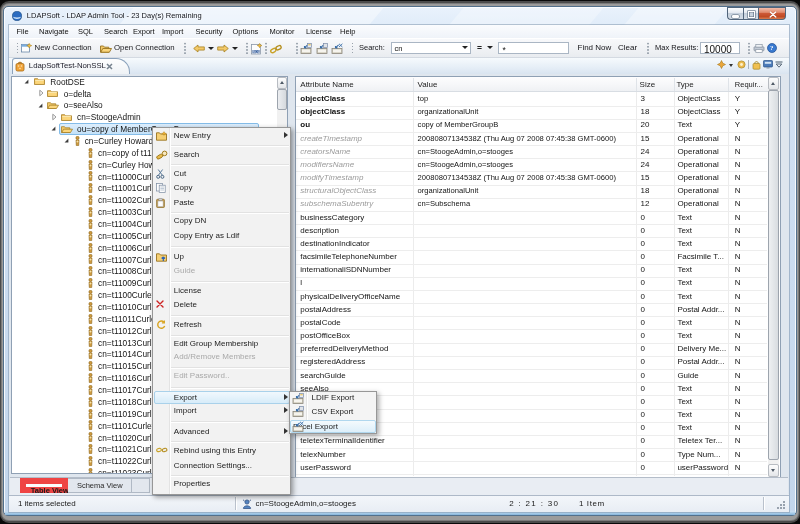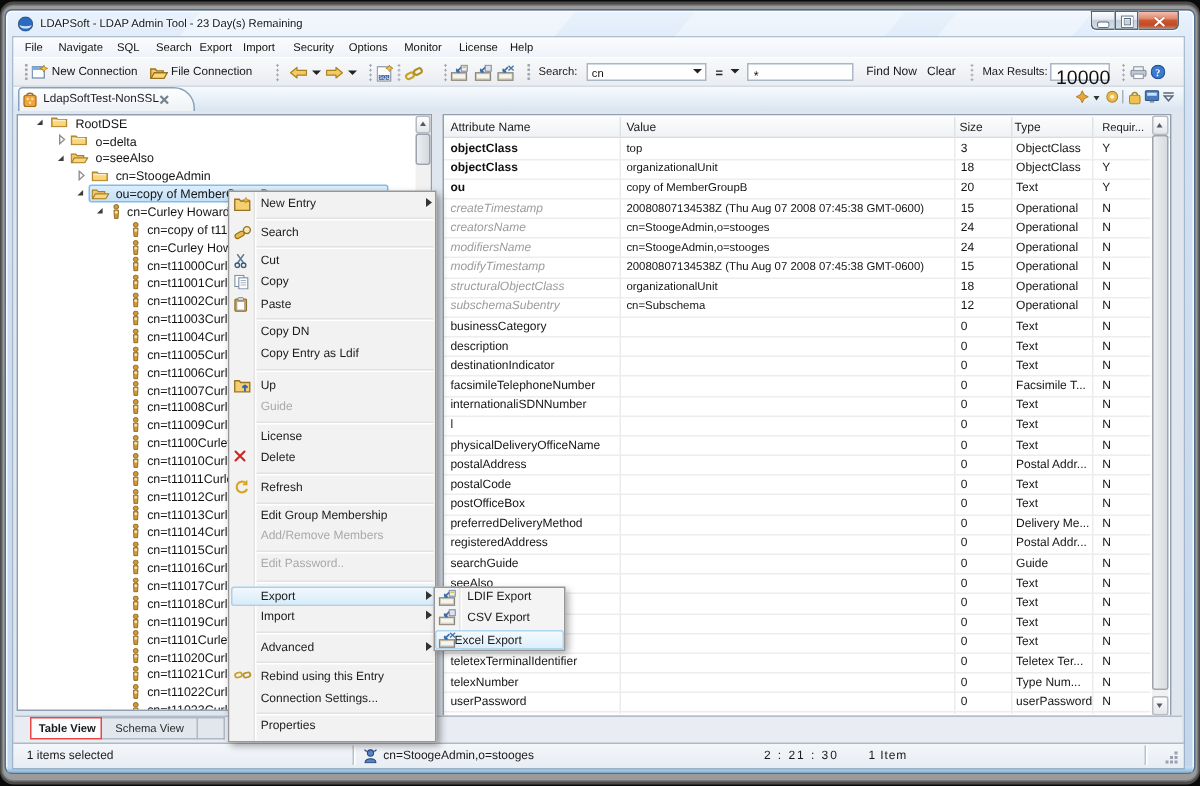--- a/index.html
+++ b/index.html
@@ -59,21 +59,21 @@
 <div class="abs" style="left:20.5px;top:43px;z-index:5;line-height:0"><svg width="11" height="10" viewBox="0 0 11 10">
         <rect x="0.5" y="1.5" width="8" height="7.5" fill="#fdfdfd" stroke="#6a87a8" stroke-width="0.8"></rect>
         <rect x="0.5" y="1.5" width="8" height="2.2" fill="#7aadde"></rect>
         <path d="M8.2 0.4 L9.1 2 L10.8 2.6 L9.1 3.3 L8.2 5 L7.4 3.3 L5.7 2.6 L7.4 2 Z" fill="#f5c044" stroke="#a87e18" stroke-width="0.5"></path>
       </svg></div>
 <div class="txt" style="left:34.5px;top:44px;font-size:7.8px;color:#16161a">New Connection</div>
 <div class="abs" style="left:100px;top:44px;z-index:5;line-height:0"><svg width="12" height="9" viewBox="0 0 12 9">
         <path d="M0.5 2 L3.5 2 L4.5 3.2 L8.8 3.2 L8.8 8.2 L0.5 8.2 Z" fill="#f2c96a" stroke="#99731f" stroke-width="0.9"></path>
         <path d="M2.8 4.5 L11.5 4.5 L9.4 8.2 L0.8 8.2 Z" fill="#fbd67c" stroke="#99731f" stroke-width="0.9"></path>
       </svg></div>
-<div class="txt" style="left:114px;top:44px;font-size:7.8px;color:#16161a">File Connection</div>
+<div class="txt" style="left:114px;top:44px;font-size:7.8px;color:#16161a">Open Connection</div>
 <div class="abs" style="left:184px;top:42px;width:2px;height:13px;background-image:radial-gradient(circle,#9fa8b2 0.7px,transparent 0.9px);background-size:2px 3.2px;background-position:0 0"></div>
 <div class="abs" style="left:192.5px;top:44px;z-index:5;line-height:0"><svg width="12" height="9" viewBox="0 0 12 9">
         <path d="M0.7 4.5 L5 1 L5 2.9 L11.3 2.9 L11.3 6.1 L5 6.1 L5 8 Z" fill="#f3c969" stroke="#a8821e" stroke-width="0.8" stroke-linejoin="round"></path>
       </svg></div>
 <div class="abs" style="left:207.5px;top:46.5px;width:0;height:0;border-left:3px solid transparent;border-right:3px solid transparent;border-top:3.5px solid #222"></div>
 <div class="abs" style="left:216.5px;top:44px;z-index:5;line-height:0"><svg width="12" height="9" viewBox="0 0 12 9">
         <path d="M11.3 4.5 L7 1 L7 2.9 L0.7 2.9 L0.7 6.1 L7 6.1 L7 8 Z" fill="#f3c969" stroke="#a8821e" stroke-width="0.8" stroke-linejoin="round"></path>
       </svg></div>
 <div class="abs" style="left:231.5px;top:46.5px;width:0;height:0;border-left:3px solid transparent;border-right:3px solid transparent;border-top:3.5px solid #222"></div>
 <div class="abs" style="left:246px;top:42px;width:2px;height:13px;background-image:radial-gradient(circle,#9fa8b2 0.7px,transparent 0.9px);background-size:2px 3.2px;background-position:0 0"></div>
@@ -117,21 +117,21 @@
 <div class="abs" style="left:462px;top:46px;width:0;height:0;border-left:3px solid transparent;border-right:3px solid transparent;border-top:3.5px solid #222"></div>
 <div class="txt" style="left:477px;top:43.5px;font-size:8.5px;font-weight:bold;color:#222">=</div>
 <div class="abs" style="left:486.5px;top:46px;width:0;height:0;border-left:3px solid transparent;border-right:3px solid transparent;border-top:3.5px solid #222"></div>
 <div class="abs" style="left:498px;top:42px;width:71px;height:11.5px;background:#fff;border:1px solid #aab6c4"></div>
 <div class="txt" style="left:502.5px;top:45.5px;font-size:8.5px;color:#111">*</div>
 <div class="txt" style="left:577.5px;top:44px;font-size:8px;color:#16161a">Find Now</div>
 <div class="txt" style="left:618px;top:44px;font-size:8px;color:#16161a">Clear</div>
 <div class="abs" style="left:647px;top:42px;width:2px;height:13px;background-image:radial-gradient(circle,#9fa8b2 0.7px,transparent 0.9px);background-size:2px 3.2px;background-position:0 0"></div>
 <div class="txt" style="left:655px;top:44px;font-size:7.5px;color:#16161a">Max Results:</div>
 <div class="abs" style="left:700px;top:42px;width:40px;height:11.5px;background:#fff;border:1px solid #aab6c4"></div>
-<div class="txt" style="left:704px;top:44.5px;font-size:13px;color:#111">10000</div>
+<div class="txt" style="left:704px;top:44.5px;font-size:10px;color:#111">10000</div>
 <div class="abs" style="left:748px;top:42px;width:2px;height:13px;background-image:radial-gradient(circle,#9fa8b2 0.7px,transparent 0.9px);background-size:2px 3.2px;background-position:0 0"></div>
 <div class="abs" style="left:752.5px;top:43.5px;z-index:5;line-height:0"><svg width="12" height="9" viewBox="0 0 12 9">
         <rect x="1" y="2.8" width="10" height="4" rx="0.8" fill="#c3cbd6" stroke="#7c8896" stroke-width="0.7"></rect>
         <rect x="2.8" y="0.5" width="6.4" height="2.6" fill="#eef1f5" stroke="#8a95a3" stroke-width="0.7"></rect>
         <rect x="2.8" y="5.4" width="6.4" height="3" fill="#fdfdfd" stroke="#8a95a3" stroke-width="0.7"></rect>
       </svg></div>
 <div class="abs" style="left:766.5px;top:43px;z-index:5;line-height:0"><svg width="10" height="10" viewBox="0 0 10 10">
         <circle cx="5" cy="5" r="4.5" fill="#3a7ad0" stroke="#1a4a90" stroke-width="0.7"></circle>
         <text x="3.1" y="7.4" font-size="6.8" font-weight="bold" fill="#fff" font-family="Liberation Serif, serif">?</text>
       </svg></div>
@@ -578,21 +578,21 @@
 <div class="abs" style="left:295.5px;top:474.36px;width:471px;height:1px;background:#ededed"></div>
 <div class="abs" style="left:767.5px;top:76.5px;width:11.5px;height:400px;background:#f1f1f1"></div>
 <div class="abs" style="left:767.5px;top:76.5px;width:11.5px;height:13px;background:linear-gradient(180deg,#fdfdfd,#e4e6e9);border:1px solid #b8bcc2;border-radius:2px">
  <div class="abs" style="left:2.2px;top:4px;width:0;height:0;border-left:2.8px solid transparent;border-right:2.8px solid transparent;border-bottom:3.5px solid #4f5a66"></div>
     </div>
 <div class="abs" style="left:767.5px;top:89.5px;width:11.5px;height:370px;background:linear-gradient(90deg,#eef0f2,#d8dce0);border:1px solid #9da4ad;border-radius:2px"></div>
 <div class="abs" style="left:767.5px;top:463.5px;width:11.5px;height:13px;background:linear-gradient(180deg,#fdfdfd,#e4e6e9);border:1px solid #b8bcc2;border-radius:2px">
  <div class="abs" style="left:2.2px;top:4.5px;width:0;height:0;border-left:2.8px solid transparent;border-right:2.8px solid transparent;border-top:3.5px solid #4f5a66"></div>
     </div>
 <div class="abs" style="left:10px;top:477px;width:778px;height:17px;background:#e9edf3;border-top:1px solid #b4bdc9"></div>
-<div class="abs" style="left:19.8px;top:477.5px;width:48.6px;height:15px;background:#fbfcfd;border:1px solid #ef4444">
+<div class="abs" style="left:19.8px;top:477.5px;width:48.6px;height:15px;background:#fbfcfd;border:6px solid #ef4444">
  <div class="txt" style="left:5px;top:3.2px;font-size:7.5px;font-weight:bold;color:#1a1a1a">Table View</div>
     </div>
 <div class="abs" style="left:68.4px;top:477.5px;width:63.9px;height:15px;background:#e2e7ee;border:1px solid #b0b9c5;border-left:none">
  <div class="txt" style="left:8.5px;top:3.2px;font-size:7.5px;color:#2a2a2a">Schema View</div>
     </div>
 <div class="abs" style="left:132.3px;top:477.5px;width:18px;height:15px;background:#e2e7ee;border:1px solid #b0b9c5;border-left:none"></div>
 <div class="abs" style="left:9px;top:494.5px;width:780px;height:17.5px;
  background:linear-gradient(180deg,#f3f6fa,#e8edf4);border-top:1px solid #aeb9c8"></div>
 <div class="txt" style="left:17.9px;top:500px;font-size:8px;color:#1a1a1a">1 items selected</div>
 <div class="abs" style="left:235px;top:497px;width:1px;height:13px;background:#b9c1cc;box-shadow:1px 0 0 #fff"></div>
@@ -708,19 +708,19 @@
         <rect x="7.5" y="0.5" width="4" height="4" fill="#e8ecf4" stroke="#7a8aa8" stroke-width="0.7"></rect>
         <rect x="8.3" y="1.3" width="2.4" height="1" fill="#e8b830"></rect>
       </svg></div>
 <div class="txt" style="left:311.5px;top:407.5px;font-size:8px;color:#1b1b1b;z-index:32">CSV Export</div>
 <div class="abs" style="left:292px;top:406.0px;z-index:32;line-height:0"><svg width="12" height="11" viewBox="0 0 12 11">
         <rect x="1" y="5.5" width="10" height="5" fill="#d8d4c4" stroke="#8a857a" stroke-width="0.8"></rect>
         <rect x="2" y="6.5" width="8" height="2.6" fill="#f6f4ee"></rect>
         <path d="M7.6 1.8 L4.5 4.9 M4.5 4.9 L4.5 2.9 M4.5 4.9 L6.5 4.9" stroke="#3a6ea8" stroke-width="1.1" fill="none"></path>
         <rect x="7.5" y="0.5" width="4" height="4" fill="#dfe3e8" stroke="#7a8aa8" stroke-width="0.7"></rect>
       </svg></div>
-<div class="txt" style="left:303px;top:422.5px;font-size:8px;color:#1b1b1b;z-index:32">Excel Export</div>
+<div class="txt" style="left:293px;top:422.5px;font-size:8px;color:#1b1b1b;z-index:32">Excel Export</div>
 <div class="abs" style="left:292px;top:421.0px;z-index:32;line-height:0"><svg width="12" height="11" viewBox="0 0 12 11">
         <rect x="1" y="5.5" width="10" height="5" fill="#d8d4c4" stroke="#8a857a" stroke-width="0.8"></rect>
         <rect x="2" y="6.5" width="8" height="2.6" fill="#f6f4ee"></rect>
         <path d="M7.6 1.8 L4.5 4.9 M4.5 4.9 L4.5 2.9 M4.5 4.9 L6.5 4.9" stroke="#3a6ea8" stroke-width="1.1" fill="none"></path>
         <path d="M8 0.8 L11.4 4 M11.4 0.8 L8 4" stroke="#4a7ab0" stroke-width="1" fill="none"></path>
       </svg></div>
 </div>
 </body></html>

